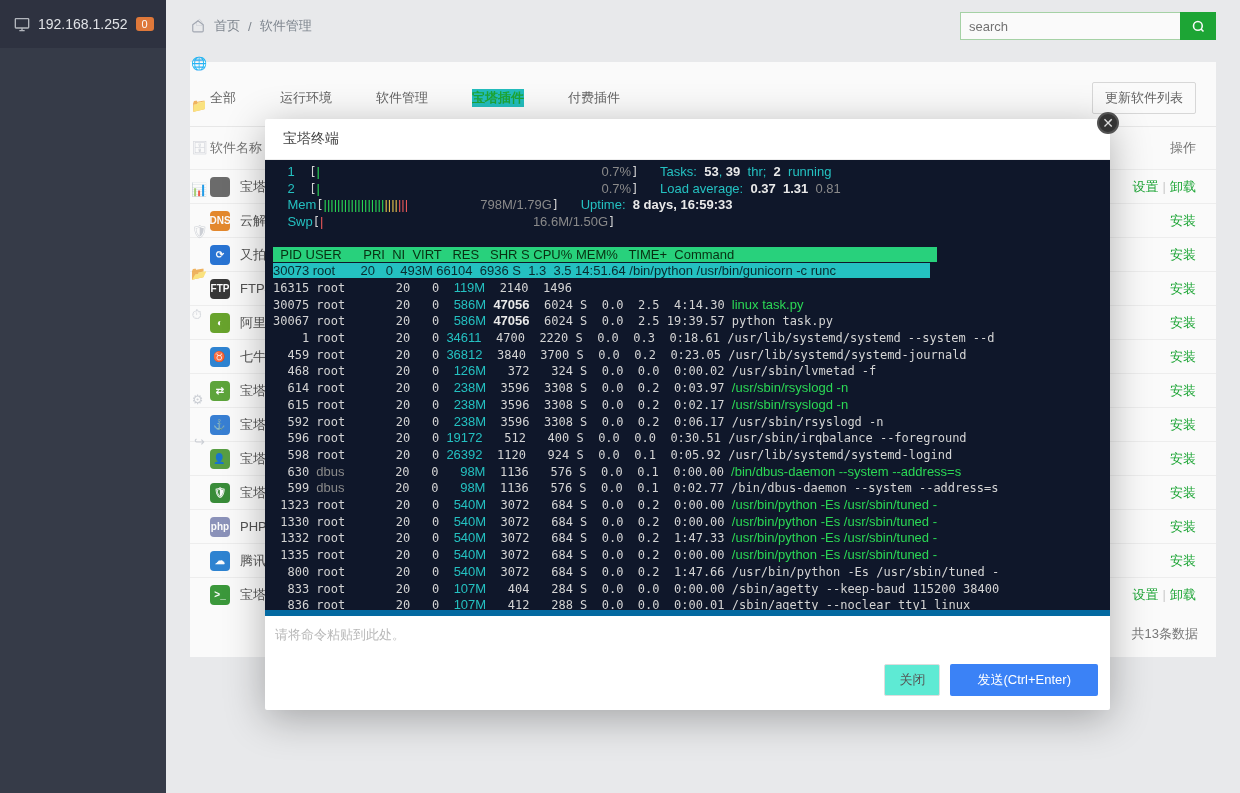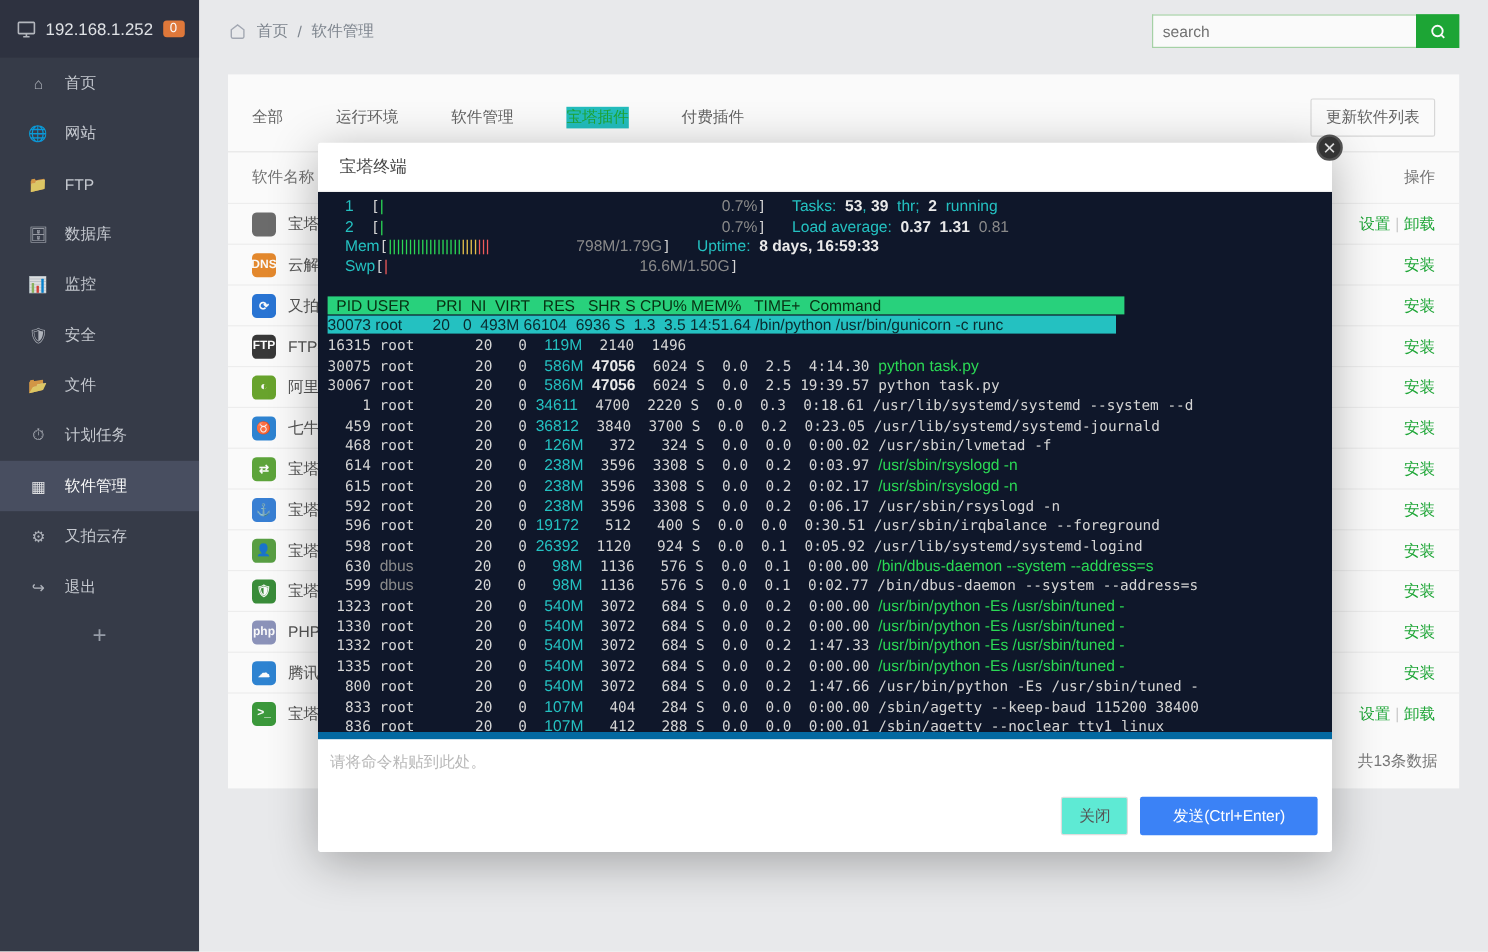--- a/index.html
+++ b/index.html
@@ -1,39 +1,39 @@
 <!DOCTYPE html>
 <html><head>
 <meta charset="utf-8">
 <style>
 *{margin:0;padding:0;box-sizing:border-box;font-family:"PingFang SC","Microsoft YaHei",sans-serif;font-size:13px}
 body{background:#f1f1f1;overflow:hidden}
 .wrap{display:flex;width:1240px;height:793px;background:#f1f1f1}
 
-.sidebar{width:166px;background:#383d4a;color:#cfd2d8;display:flex;flex-direction:column;flex-shrink:0}
+.sidebar{width:166px;background:#383d4a;color:#cfd2d8;display:flex;flex-direction:row;flex-shrink:0}
 .sb-top{display:flex;align-items:center;height:48px;padding:0 14px;background:#2f3442;gap:8px}
 .sb-top .ip{color:#e5e7eb;font-size:14px;flex:1}
 .badge{background:#e47b3c;color:#fff;border-radius:3px;padding:1px 6px;font-size:11px}
 .sb-item{display:flex;align-items:center;height:42px;padding:0 24px;gap:14px;cursor:pointer;color:#c9cdd4}
 .sb-item.active{background:#4a5062;color:#fff}
 .ico{width:16px;height:16px;display:inline-flex;align-items:center;justify-content:center;opacity:.85}
 .sb-add{height:40px;display:flex;align-items:center;justify-content:center;color:#9aa0ac;font-size:20px;cursor:pointer}
 
 .main{flex:1;display:flex;flex-direction:column;background:#edeef0}
 .topbar{display:flex;align-items:center;justify-content:space-between;padding:12px 24px}
 .crumb{color:#808891;display:flex;align-items:center;gap:8px}
 .crumb a{color:#808891;text-decoration:none}
 .search{display:flex}
 .search input{height:28px;width:220px;border:1px solid #a9d6a9;border-right:none;padding:0 8px;outline:none;color:#888}
 .search .btn{width:36px;height:28px;background:#1ea937;border:1px solid #1ea937;display:flex;align-items:center;justify-content:center}
 
 .card{background:#fff;margin:10px 24px 28px;display:flex;flex-direction:column}
 .tabs{display:flex;align-items:center;padding:20px 20px 12px;border-bottom:1px solid #ececec;gap:44px;position:relative}
 .tabs .tab{color:#666;cursor:pointer}
-.tabs .tab.sel{color:#1ea937;font-weight:400}
+.tabs .tab.sel{color:#1ea937;font-weight:700}
 .update-btn{margin-left:auto;border:1px solid #dcdcdc;background:#fff;color:#666;padding:6px 12px;border-radius:2px;cursor:pointer}
 .tbl-head{display:flex;justify-content:space-between;padding:12px 20px;color:#777}
 .rows{flex:1;display:flex;flex-direction:column}
 .row{display:flex;align-items:center;justify-content:space-between;padding:0 20px;height:34px;border-top:1px solid #f2f2f2}
 .row .left{display:flex;align-items:center;gap:10px;color:#555}
 .icon-sq{width:20px;height:20px;border-radius:4px;display:flex;align-items:center;justify-content:center;font-size:10px;color:#fff;font-weight:600}
 .row .ops{color:#1ea937;font-size:12px}
 .row .ops .sep{color:#cfcfcf;margin:0 4px}
 .footer{display:flex;justify-content:flex-end;align-items:center;padding:14px 18px;color:#7a7a7a;gap:32px}
 
@@ -262,21 +262,21 @@
     <div class="m-close">✕</div>
   </div>
   <div class="term" id="term">  <span class="c-cy">1</span>  [<span class="c-gn">|</span>                                       <span class="c-dm">0.7%</span>]   <span class="c-cy">Tasks:</span> <span class="c-wh">53</span><span class="c-cy">, </span><span class="c-wh">39</span> <span class="c-cy">thr;</span> <span class="c-wh">2</span> <span class="c-cy">running</span>
   <span class="c-cy">2</span>  [<span class="c-gn">|</span>                                       <span class="c-dm">0.7%</span>]   <span class="c-cy">Load average:</span> <span class="c-wh">0.37</span> <span class="c-wh">1.31</span> <span class="c-dm">0.81</span>
   <span class="c-cy">Mem</span>[<span class="c-gn">||||||||||||||||||</span><span class="c-yl">||||</span><span class="c-rd">|||</span>          <span class="c-dm">798M/1.79G</span>]   <span class="c-cy">Uptime:</span> <span class="c-wh">8 days, 16:59:33</span>
   <span class="c-cy">Swp</span>[<span class="c-rd">|</span>                             <span class="c-dm">16.6M/1.50G</span>]
 
 <span class="hd">  PID USER      PRI  NI  VIRT   RES   SHR S CPU% MEM%   TIME+  Command                                                        </span>
 <span class="sel">30073 root       20   0  493M 66104  6936 S  1.3  3.5 14:51.64 /bin/python /usr/bin/gunicorn -c runc                          </span>
 16315 root       20   0  <span class="c-cy">119M</span>  2140  1496 
-30075 root       20   0  <span class="c-cy">586M</span> <span class="c-wh">47056</span>  6024 S  0.0  2.5  4:14.30 <span class="c-gn">python task.py</span>
+30075 root       20   0  <span class="c-cy">586M</span> <span class="c-wh">47056</span>  6024 S  0.0  2.5  4:14.30 <span class="c-gn">linux task.py</span>
 30067 root       20   0  <span class="c-cy">586M</span> <span class="c-wh">47056</span>  6024 S  0.0  2.5 19:39.57 python task.py
     1 root       20   0 <span class="c-cy">34611</span>  4700  2220 S  0.0  0.3  0:18.61 /usr/lib/systemd/systemd --system --d
   459 root       20   0 <span class="c-cy">36812</span>  3840  3700 S  0.0  0.2  0:23.05 /usr/lib/systemd/systemd-journald
   468 root       20   0  <span class="c-cy">126M</span>   372   324 S  0.0  0.0  0:00.02 /usr/sbin/lvmetad -f
   614 root       20   0  <span class="c-cy">238M</span>  3596  3308 S  0.0  0.2  0:03.97 <span class="c-gn">/usr/sbin/rsyslogd -n</span>
   615 root       20   0  <span class="c-cy">238M</span>  3596  3308 S  0.0  0.2  0:02.17 <span class="c-gn">/usr/sbin/rsyslogd -n</span>
   592 root       20   0  <span class="c-cy">238M</span>  3596  3308 S  0.0  0.2  0:06.17 /usr/sbin/rsyslogd -n
   596 root       20   0 <span class="c-cy">19172</span>   512   400 S  0.0  0.0  0:30.51 /usr/sbin/irqbalance --foreground
   598 root       20   0 <span class="c-cy">26392</span>  1120   924 S  0.0  0.1  0:05.92 /usr/lib/systemd/systemd-logind
   630 <span class="c-dm">dbus</span>       20   0   <span class="c-cy">98M</span>  1136   576 S  0.0  0.1  0:00.00 <span class="c-gn">/bin/dbus-daemon --system --address=s</span>

